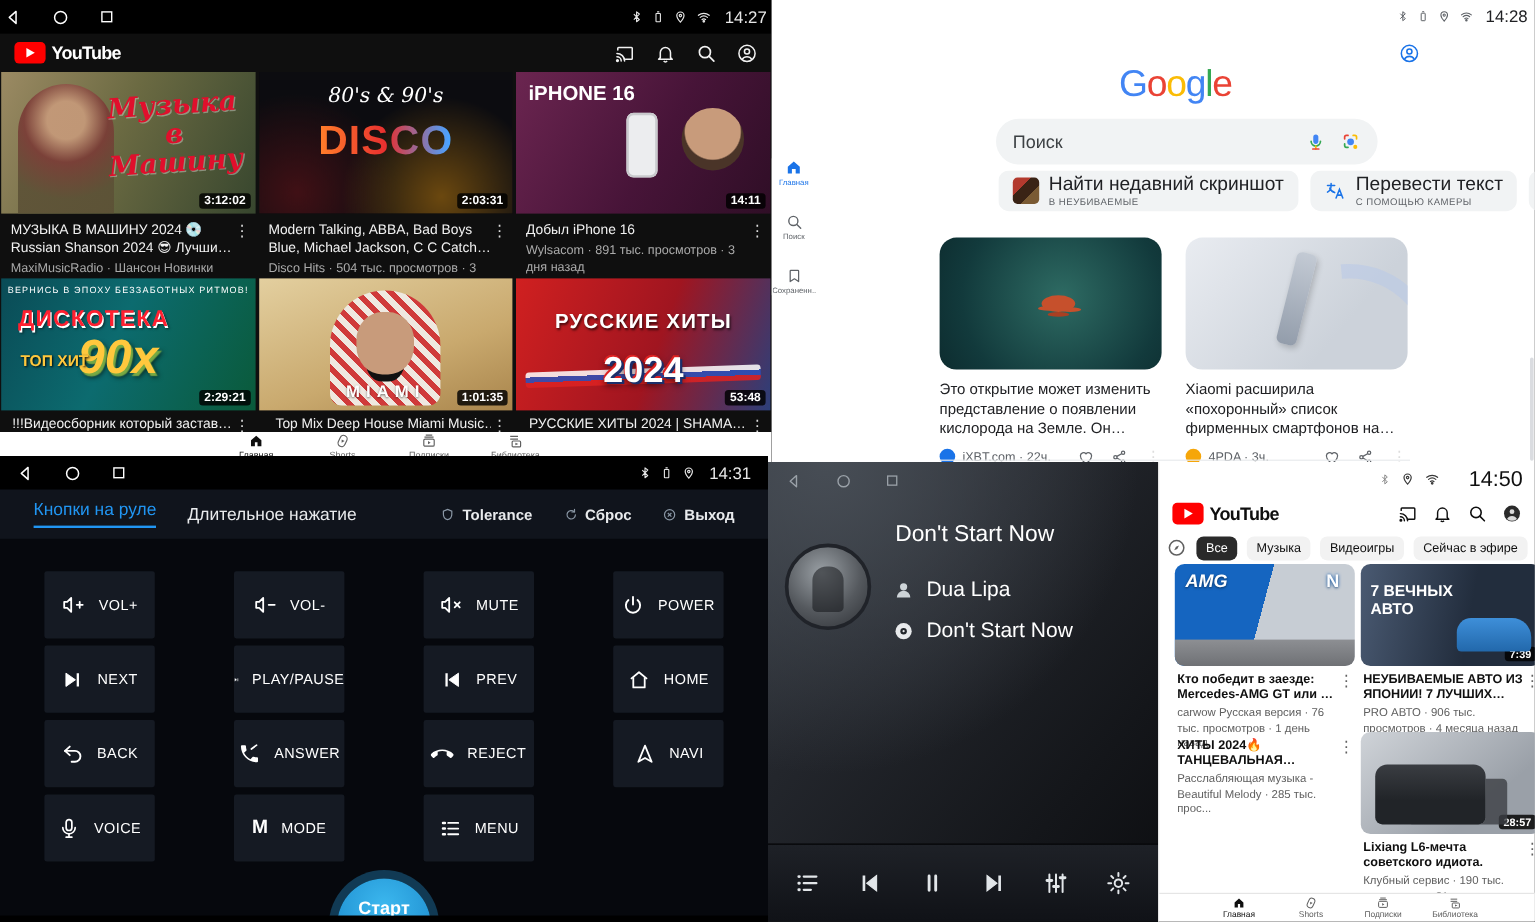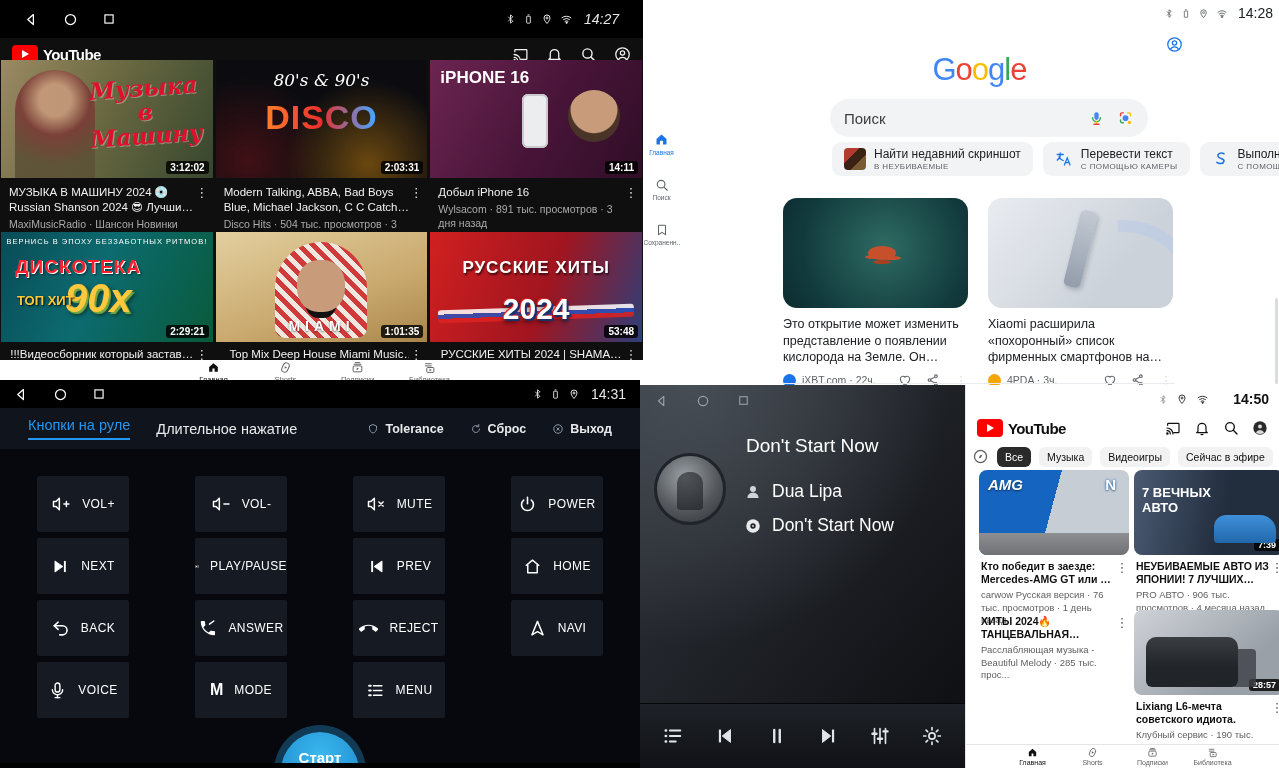--- a/index.html
+++ b/index.html
@@ -1,21 +1,21 @@
 <!DOCTYPE html>
 <html><head>
 <meta charset="utf-8">
 <style>
   html,body{margin:0;padding:0;background:#000;width:1279px;height:768px;overflow:hidden;
     font-family:"Liberation Sans","DejaVu Sans",sans-serif;-webkit-font-smoothing:antialiased;}
   .panel{position:absolute;overflow:hidden;}
   svg.ic{display:block;}
   
   .pA{left:0;top:0;width:643px;height:385px;background:#0f0f0f;}
-  .a-status{height:38px;background:#000;display:flex;align-items:center;padding:0 24px;color:#e6e6e6;font-style:italic;}
+  .a-status{height:28px;background:#000;display:flex;align-items:center;padding:0 4px;color:#e6e6e6;}
   .a-status .navs{display:flex;gap:24px;align-items:center;color:#fff;}
   .a-status .right{margin-left:auto;display:flex;gap:7px;align-items:center;}
   .a-time{font-size:14px;margin-left:4px;}
   .a-header{height:32px;display:flex;align-items:center;padding:0 12px;}
   .ytlogo{display:flex;align-items:center;}
   .ytmark{width:26px;height:18px;background:#f00;border-radius:4px;position:relative;}
   .ytmark::after{content:"";position:absolute;left:10px;top:5px;border-left:7px solid #fff;
     border-top:4px solid transparent;border-bottom:4px solid transparent;}
   .ytword{font-weight:700;font-size:15px;letter-spacing:-0.6px;margin-left:5px;color:#fff;}
   .a-hicons{margin-left:auto;display:flex;gap:17px;align-items:center;color:#f1f1f1;}
@@ -88,21 +88,21 @@
   .railitem .rlbl{font-size:6.5px;white-space:nowrap;overflow:hidden;max-width:36px;}
   .railitem.active{color:#1a73e8;}
   .b-acct{position:absolute;top:36px;right:96px;cursor:pointer;}
   .b-logo{position:absolute;top:52px;left:37px;right:0;text-align:center;font-size:31px;font-weight:500;letter-spacing:-1px;}
   .gl-b{color:#4285F4}.gl-r{color:#EA4335}.gl-y{color:#FBBC05}.gl-g{color:#34A853}
   .b-search{position:absolute;top:99px;left:187px;width:318px;height:38px;border-radius:22px;background:#f1f3f4;
     display:flex;align-items:center;padding:0 14px;box-sizing:border-box;gap:12px;}
   .b-query{flex:1;font-size:15px;color:#3c4043;}
   .b-chips{position:absolute;top:142px;left:189px;right:0;height:36px;display:flex;gap:10px;overflow:hidden;}
   .chip{flex:none;display:flex;align-items:center;gap:8px;background:#f1f3f4;border-radius:9px;padding:0 12px;height:34px;cursor:pointer;}
-  .chip .t1{font-size:12px;color:#202124;white-space:nowrap;}
+  .chip .t1{font-size:16px;color:#202124;white-space:nowrap;text-align:center;}
   .chip .t2{font-size:8px;color:#5f6368;letter-spacing:.4px;white-space:nowrap;margin-top:1px;}
   .chip-shot{width:22px;height:22px;border-radius:4px;flex:none;
     background:linear-gradient(135deg,#b33a2e 0 35%,#3a2315 35% 65%,#7a5a33 65%);}
   .b-feed{position:absolute;top:198px;left:140px;display:flex;gap:20px;}
   .bcard{width:185px;cursor:pointer;}
   .bimg{height:110px;border-radius:14px;position:relative;overflow:hidden;}
   .img-b1{background:radial-gradient(circle at 55% 45%,#2e6b63,#123a3c 70%,#0d2c2f);}
   .img-b1::after{content:"";position:absolute;left:46%;top:44%;width:28px;height:14px;border-radius:50%;
     background:#c6502c;box-shadow:-8px 4px 0 -5px #c6502c,10px 5px 0 -5px #c6502c,0 9px 0 -5px #a93f22;}
   .img-b2{background:linear-gradient(130deg,#e9ecf1,#ccd2da 70%);}
@@ -159,21 +159,21 @@
   .d-bar{flex:1;height:4px;border-radius:2px;background:#7b8086;position:relative;}
   .d-fill{position:absolute;left:0;top:0;height:4px;border-radius:2px;background:#e0922f;}
   .d-knob{position:absolute;right:-7px;top:50%;transform:translateY(-50%);width:14px;height:14px;border-radius:50%;
     background:#fff;box-shadow:0 1px 3px #000a;cursor:grab;}
   .d-controls{position:absolute;left:0;right:0;bottom:0;height:64px;
     background:linear-gradient(#1e2127,#101217);border-top:1px solid rgba(0,0,0,.65);
     display:flex;align-items:center;justify-content:space-between;padding:0 22px;color:#e2e6e9;}
   
   .pE{left:965px;top:385px;width:314px;height:383px;background:#fff;border-left:1px solid #e5e5e5;box-sizing:border-box;}
   .e-status{height:28px;display:flex;align-items:center;justify-content:flex-end;gap:8px;padding:0 10px;color:#8a8a8a;}
-  .e-time{font-size:14px;color:#0f0f0f;margin-left:16px;font-weight:bold;}
+  .e-time{font-size:18px;color:#0f0f0f;margin-left:16px;}
   .e-header{height:30px;display:flex;align-items:center;padding:0 11px;}
   .e-header .ytword{color:#0f0f0f;}
   .e-hicons{margin-left:auto;display:flex;gap:13px;align-items:center;color:#0f0f0f;}
   .e-chips{height:27px;display:flex;align-items:center;gap:8px;padding:0 6px;overflow:hidden;color:#606060;}
   .echip{flex:none;font-size:10.5px;color:#0f0f0f;background:#f2f2f2;border-radius:6px;padding:4px 8px;cursor:pointer;white-space:nowrap;}
   .echip.sel{background:#2a2a2a;color:#fff;}
   .e-grid{position:absolute;top:85px;left:13px;width:305px;display:grid;grid-template-columns:150px 150px;column-gap:5px;}
   .ecard{cursor:pointer;}
   .e-thumb{height:85px;border-radius:8px;position:relative;overflow:hidden;background:#ddd;}
   .e-thumb .dur{font-size:9px;}

